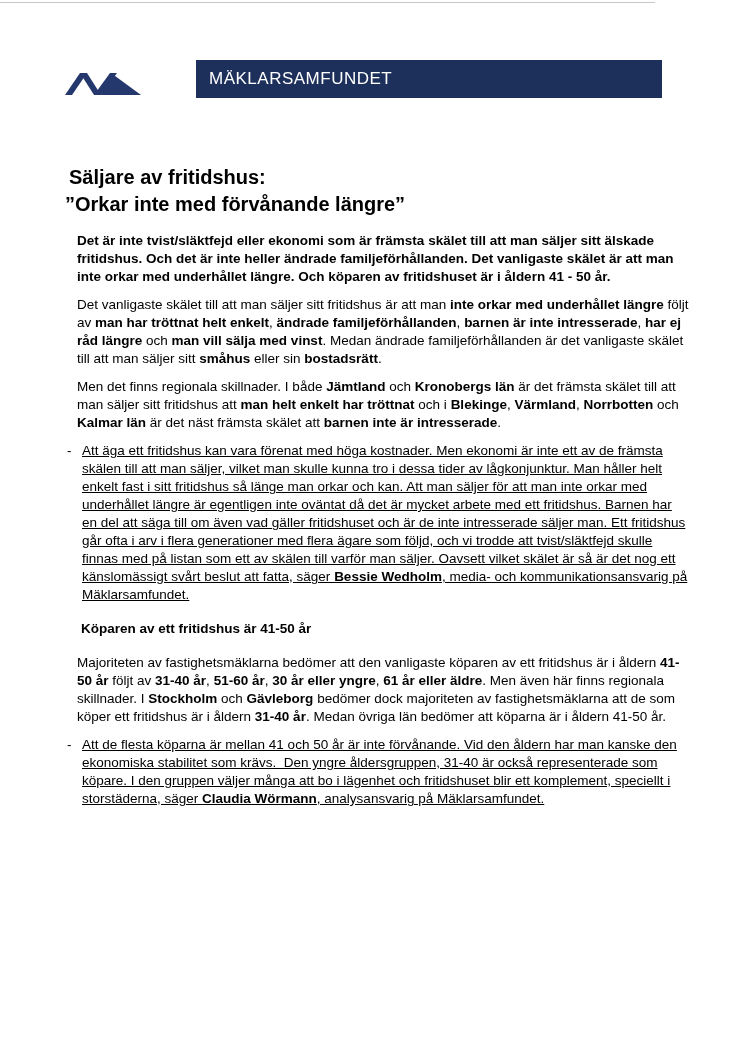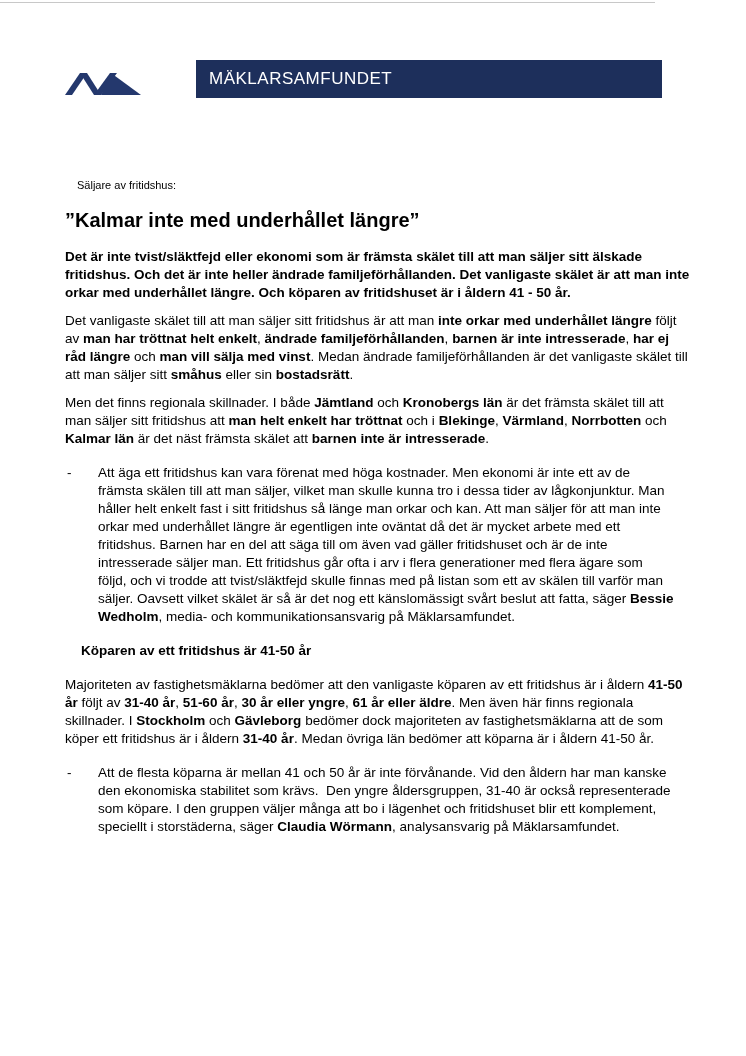--- a/index.html
+++ b/index.html
@@ -19,29 +19,29 @@
   .brandbar {
     position:absolute; left:196px; top:60px; width:466px; height:38px;
     background:var(--brand-navy,#1d2f5b); box-sizing:border-box;
     display:flex; align-items:center; padding-left:13px;
   }
   .brand-text { color:#ffffff; font-size:17px; letter-spacing:0.5px; }
 
   
   .content { position:absolute; left:65px; top:163px; width:625px; }
   .dateline { font-size:13.5px; line-height:18px; margin:0 0 41px 0; }
-  .kicker   { font-size:11px; line-height:21px; font-weight:normal; margin:12px; }
+  .kicker   { font-size:20px; line-height:21px; font-weight:bold; margin:4px; }
   .headline { font-size:20px; line-height:25px; font-weight:bold; margin:0 0 15px 0; }
-  .para     { font-size:13.5px; line-height:18px; margin:0 0 10px 0; }
+  .para     { font-size:13.5px; line-height:18px; margin:0 0 10px 12px; }
   .lead     { font-weight:bold; }
   .para b, .subhead { font-weight:bold; }
   .subhead  { font-size:13.5px; line-height:18px; margin:16px; }
   .quote    { position:relative; padding-left:17px; margin:0 0 10px 0; }
   .quote .dash { position:absolute; left:2px; top:0; font-size:13.5px; line-height:18px; }
-  .quote .qp { margin:16px; }
+  .quote .qp { margin:0;text-decoration:underline; }
 </style>
 </head>
 <body>
 
 <div class="page">
   <div class="top-rule"></div>
 
   <header>
     <span class="logo">
       <svg viewBox="0 0 76 23" xmlns="http://www.w3.org/2000/svg" aria-hidden="true">
@@ -52,21 +52,21 @@
       </svg>
     </span>
     <div class="brandbar">
       <span class="brand-text">MÄKLARSAMFUNDET</span>
     </div>
   </header>
 
   <main class="content">
 
     <h2 class="kicker">Säljare av fritidshus:</h2>
-    <h1 class="headline">”Kalmar inte med underhållet längre”</h1>
+    <h1 class="headline">”Orkar inte med förvånande längre”</h1>
 
     <p class="para lead"><b>Det är inte tvist/släktfejd eller ekonomi som är främsta skälet till att man säljer sitt älskade fritidshus. Och det är inte heller ändrade familjeförhållanden. Det vanligaste skälet är att man inte orkar med underhållet längre. Och köparen av fritidshuset är i åldern 41 - 50 år.</b></p>
 
 
     <p class="para"><span>Det vanligaste skälet till att man säljer sitt fritidshus är att man </span><b>inte orkar med underhållet längre</b><span> följt av </span><b>man har tröttnat helt enkelt</b><span>, </span><b>ändrade familjeförhållanden</b><span>, </span><b>barnen är inte intresserade</b><span>, </span><b>har ej råd längre</b><span> och </span><b>man vill sälja med vinst</b><span>. Medan ändrade familjeförhållanden är det vanligaste skälet till att man säljer sitt </span><b>småhus</b><span> eller sin </span><b>bostadsrätt</b><span>.</span></p>
 
     <p class="para"><span>Men det finns regionala skillnader. I både </span><b>Jämtland</b><span> och </span><b>Kronobergs län</b><span> är det främsta skälet till att man säljer sitt fritidshus att </span><b>man helt enkelt har tröttnat</b><span> och i </span><b>Blekinge</b><span>, </span><b>Värmland</b><span>, </span><b>Norrbotten</b><span> och </span><b>Kalmar län</b><span> är det näst främsta skälet att </span><b>barnen inte är intresserade</b><span>.</span></p>
 
     <div class="quote">
       <span class="dash">-</span>

